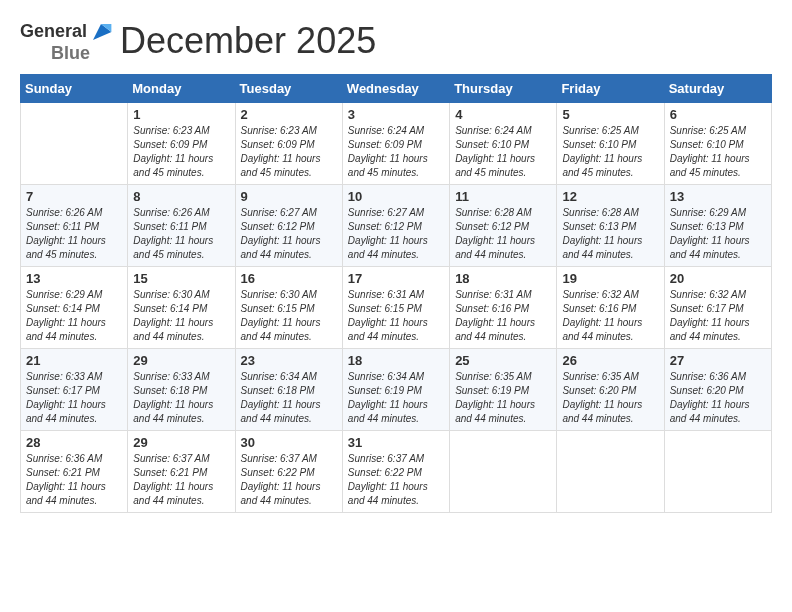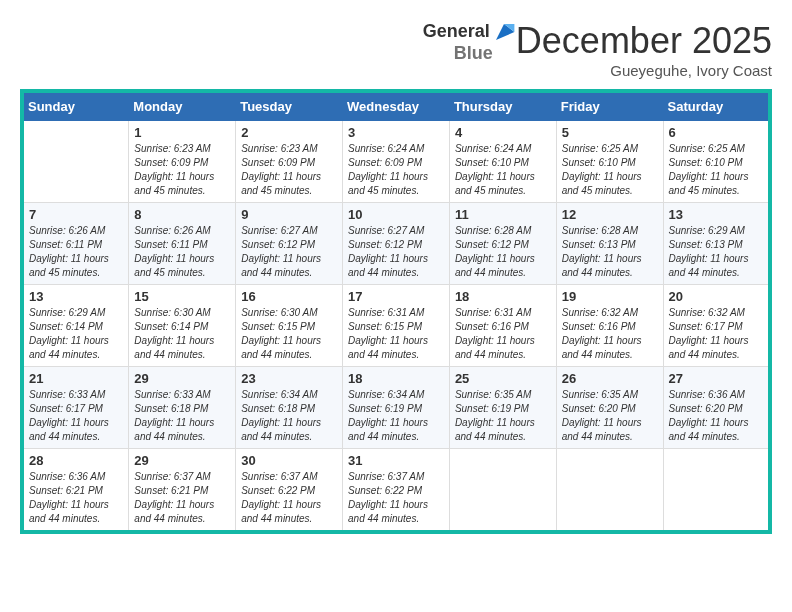--- a/index.html
+++ b/index.html
@@ -5,23 +5,24 @@
     * { box-sizing: border-box; margin: 0; padding: 0; }
     body {
       font-family: Arial, sans-serif;
       background: #fff;
       width: 792px;
       min-height: 612px;
       padding: 20px;
     }
     .header {
       display: flex;
-      justify-content: flex-end;
+      justify-content: flex-start;
       align-items: flex-start;
       margin-bottom: 10px;
+      gap: 7px;
     }
     .logo {
       display: flex;
       align-items: center;
     }
     .logo-text {
       display: flex;
       flex-direction: column;
       line-height: 1.1;
     }
@@ -49,21 +50,21 @@
       color: #333;
       font-weight: normal;
     }
     .location {
       font-size: 15px;
       color: #555;
     }
     .calendar {
       width: 100%;
       border-collapse: collapse;
-      border: 4px solid #14b8a6;
+      border: 1px solid #14b8a6;
     }
     .calendar th {
       background: #2e6db4;
       color: #fff;
       padding: 6px 4px;
       font-size: 13px;
       font-weight: bold;
       text-align: left;
       border: 1px solid #2e6db4;
     }
@@ -108,21 +109,20 @@
         <svg class="logo-icon" viewBox="0 0 30 30" xmlns="http://www.w3.org/2000/svg">
           <polygon points="5,25 15,5 28,15" fill="#1a6fc4"></polygon>
           <polygon points="15,5 28,15 28,5" fill="#5ab0f0"></polygon>
         </svg>
       </span>
       <span class="logo-blue">Blue</span>
     </div>
   </div>
   <div class="title-block">
     <div class="month-title">December 2025</div>
-    <div class="location">Gueyeguhe, Ivory Coast</div>
   </div>
 </div>
 
 <table class="calendar">
   <thead>
     <tr>
     <th>Sunday</th>
         <th>Monday</th>
         <th>Tuesday</th>
         <th>Wednesday</th>

